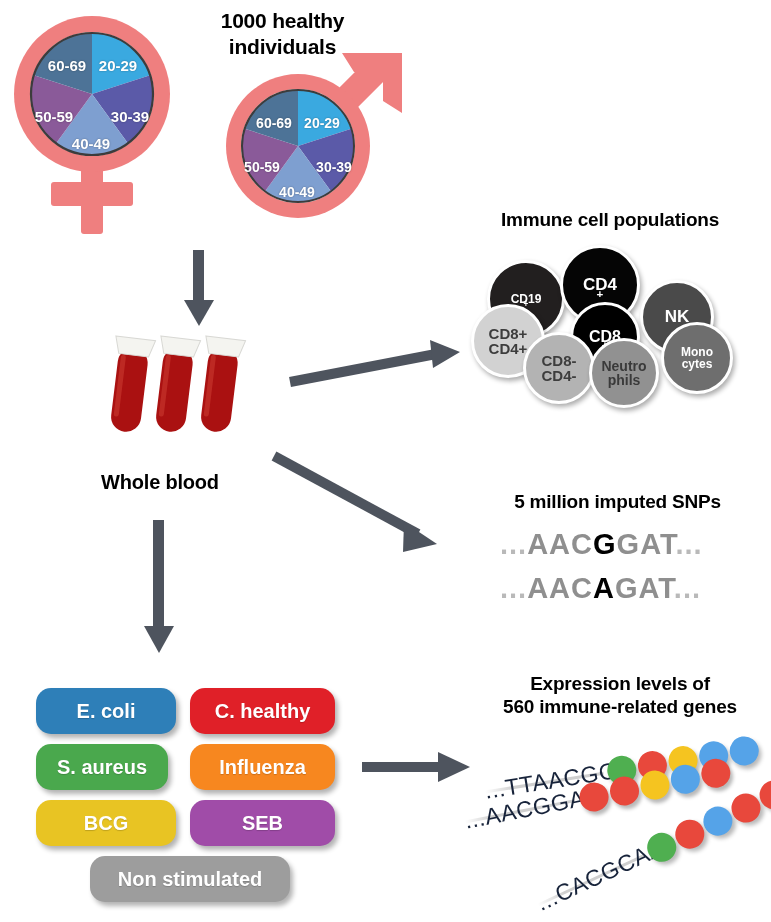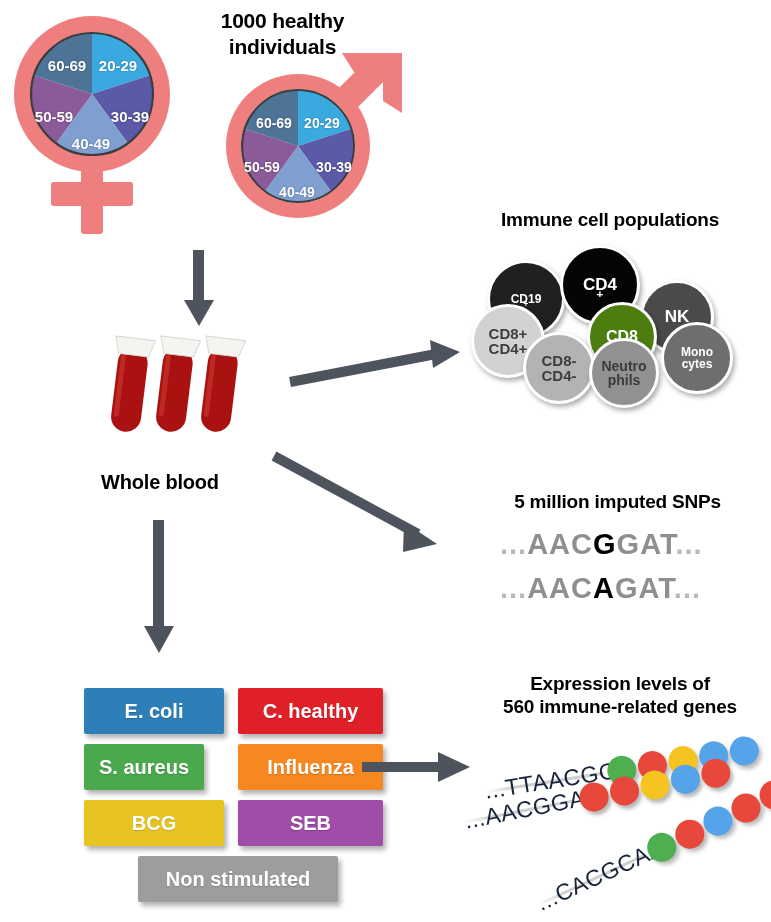--- a/index.html
+++ b/index.html
@@ -66,29 +66,28 @@
     font-weight: bold;
     letter-spacing: 1px;
   }
   .snp-dim { color: #b9b9b9; filter: blur(0.7px); }
   .snp-mid { color: #8f8f8f; filter: blur(0.4px); }
   .snp-hot { color: #000000; }
 
   
   .pill {
     position: absolute;
-    border-radius: 2px;
+    border-radius: 15px;
     display: flex;
     align-items: center;
     justify-content: center;
     color: #ffffff;
     font-weight: bold;
     box-shadow: 3px 4px 5px rgba(0,0,0,.3);
     text-shadow: 0 1px 1px rgba(0,0,0,.18);
-    margin-left: 48px;
   }
 
   
   .strand { position: absolute; transform-origin: left center; }
   .strand-line {
     position: absolute;
     left: 0; top: 50%;
     height: 3px;
     background: linear-gradient(to right, rgba(200,200,200,0), #cfcfcf 25%, #cfcfcf 100%);
     transform: translateY(-50%);
@@ -225,21 +224,21 @@
           <span>CD4</span>
           <span class="sup">+</span>
         </span>
     </div>
     <div class="cell" style="left:175px; top:40px; width:74px; height:74px; background:#4a4a4a; color:#ffffff; font-size:17px;">
       <span>
           <span>NK</span>
         </span>
     </div>
 
-    <div class="cell" style="left:122px; top:62px; width:70px; height:70px; background:#4d7c0f; color:#ffffff; font-size:16px;">
+    <div class="cell" style="left:105px; top:62px; width:70px; height:70px; background:#000000; color:#ffffff; font-size:16px;">
       <span>
           <span>CD8</span>
           <span class="sup">+</span>
         </span>
     </div>
     <div class="cell" style="left:6px; top:64px; width:74px; height:74px; background:#d2d2d2; color:#3d3d3d; font-size:15px;">
       <span style="white-space:pre-line;">CD8+
 CD4+</span>
     </div>
 
@@ -266,21 +265,21 @@
   <div class="snp-row" style="left:500px; top:572px; font-size:29px;">
     <span class="snp-dim">...</span><span class="snp-mid">AAC</span><span class="snp-hot">A</span><span class="snp-mid">GAT</span><span class="snp-dim">...</span>
   </div>
 
   <div class="pill" style="left:36px; top:688px; width:140px; height:46px; background:#2e7fb8; font-size:20px;">
     <span>E. coli</span>
   </div>
   <div class="pill" style="left:190px; top:688px; width:145px; height:46px; background:#e02028; font-size:20px;">
     <span>C. healthy</span>
   </div>
-  <div class="pill" style="left:36px; top:744px; width:120px; height:46px; background:#4aa84d; font-size:20px;">
+  <div class="pill" style="left:36px; top:744px; width:132px; height:46px; background:#4aa84d; font-size:20px;">
     <span>S. aureus</span>
   </div>
   <div class="pill" style="left:36px; top:800px; width:140px; height:46px; background:#e8c423; font-size:20px;">
     <span>BCG</span>
   </div>
   <div class="pill" style="left:190px; top:744px; width:145px; height:46px; background:#f7871f; font-size:20px;">
     <span>Influenza</span>
   </div>
   <div class="pill" style="left:190px; top:800px; width:145px; height:46px; background:#a04ca8; font-size:20px;">
     <span>SEB</span>

